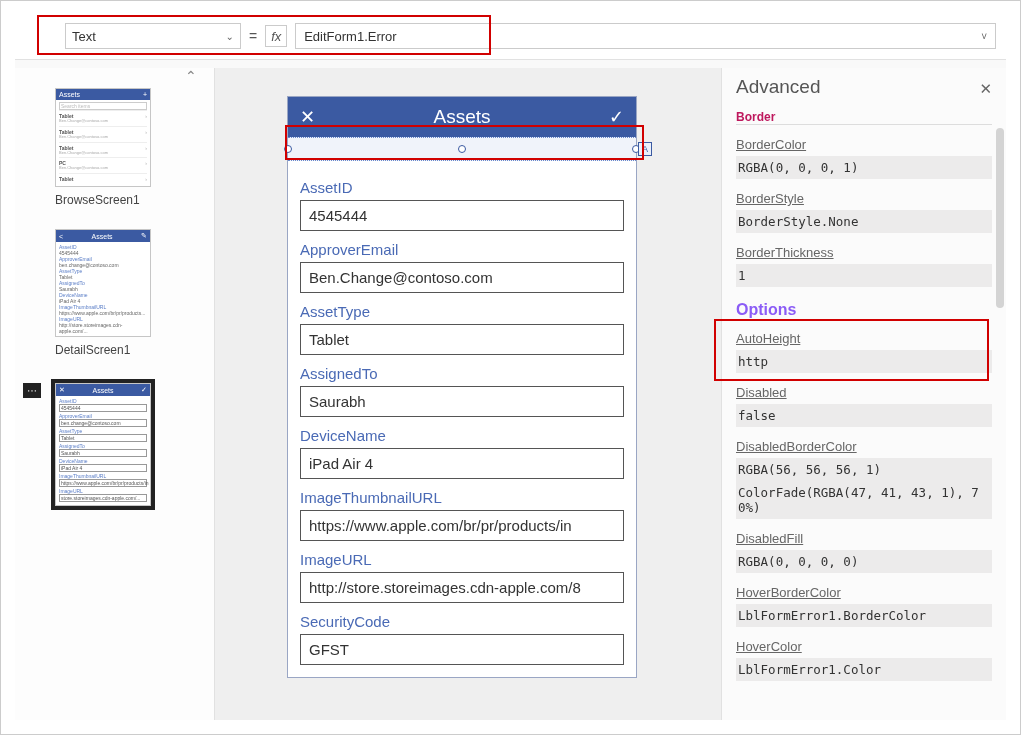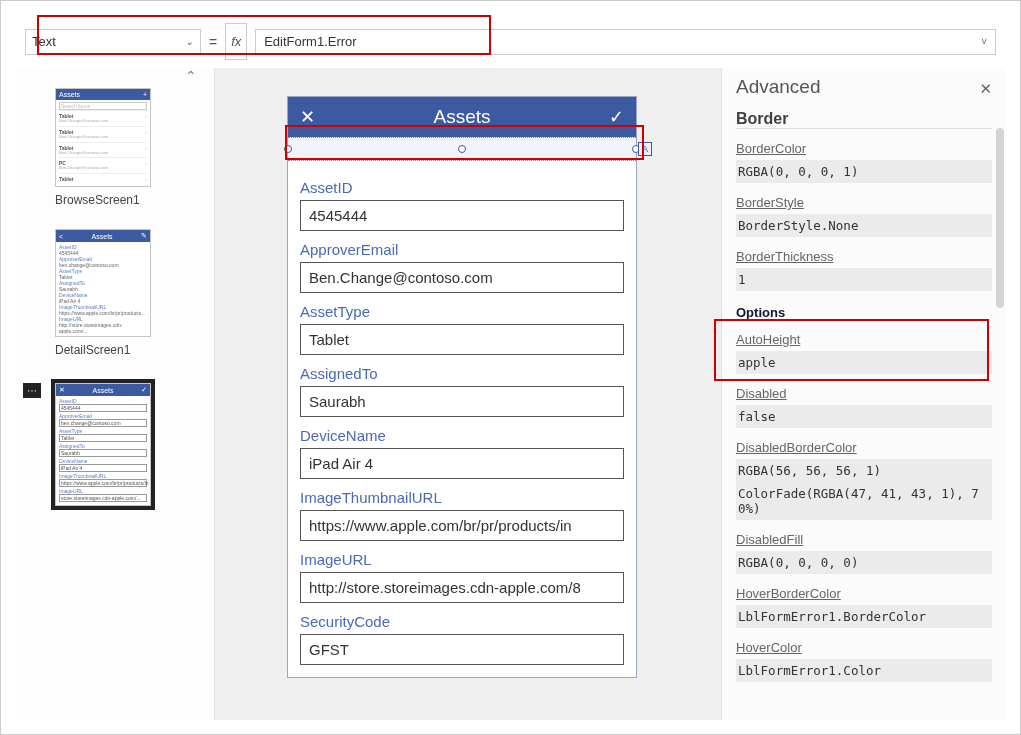--- a/index.html
+++ b/index.html
@@ -44,24 +44,25 @@
   .prop-select {
     width: 176px;
     height: 26px;
     border: 1px solid #cbcbcb;
     background: #fff;
     padding: 2px 6px;
     font-size: 13px;
     display: flex;
     align-items: center;
     justify-content: space-between;
+    margin-left: 40px;
   }
   .eq { font-size: 14px; color: #555; }
   .fx-box {
-    width: 22px; height: 37px;
+    width: 22px; height: 22px;
     border: 1px solid #cbcbcb;
     background:#fff;
     display:flex; align-items:center; justify-content:center;
     font-style: italic; font-size: 13px; color:#555;
   }
   .formula-input {
     flex:1;
     height:26px;
     border:1px solid #cbcbcb;
     background:#fff;
@@ -173,32 +174,32 @@
     display:flex; justify-content:space-between; align-items:flex-end;
     padding:8px 14px 6px 14px;
     font-size:19px; color:#555;
   }
   .adv-x { font-size:15px; color:#666;}
   .adv-scroll {
     position:absolute; top:40px; left:0; right:0; bottom:0;
     overflow-y:auto;
     padding:0 14px 20px 14px;
   }
-  .adv-group-title { font-size:13px; font-weight:600; color:#0f172a; margin:14px 0 4px 0;}
+  .adv-group-title { font-size:16px; font-weight:600; color:#8b5cf6; margin:14px 0 4px 0;}
   .adv-prop-name { font-size:13px; color:#666; margin:12px 0 4px 0;text-decoration:underline;}
   .adv-prop-val { 
     background:#ecebeb; padding:4px 2px; 
     font-family: Consolas, monospace; font-size:12.5px; color:#333;
     word-break:break-all;
   }
   .adv-fake-scrollbar {
     position:absolute; right:2px; top:60px; width:8px; height:180px;
     background:#d4d4d4; border-radius:4px;
   }
-  .prev-border { font-size:16px; font-weight:600; color:#404040; padding:2px 0 0 0; border-bottom:1px solid #ddd;}
+  .prev-border { font-size:12px; font-weight:600; color:#be185d; padding:2px 0 0 0; border-bottom:1px solid #ddd;}
 
   .grip { position:absolute; top:0; left:170px; font-size:14px; color:#888;}
 </style>
 </head>
 <body>
 
 <div class="outer-pad">
 
   <div class="formula-area">
     <div class="prop-select">
@@ -356,21 +357,21 @@
         <div id="adv-top">
             <div class="adv-prop-name">BorderColor</div>
      <div class="adv-prop-val">RGBA(0, 0, 0, 1)</div>
             <div class="adv-prop-name">BorderStyle</div>
      <div class="adv-prop-val">BorderStyle.None</div>
             <div class="adv-prop-name">BorderThickness</div>
      <div class="adv-prop-val">1</div>
           </div>
         <div class="adv-group-title">Options</div>
         <div class="adv-prop-name">AutoHeight</div>
-        <div class="adv-prop-val">apple</div>
+        <div class="adv-prop-val">http</div>
         <div id="adv-more">
             <div class="adv-prop-name">Disabled</div>
      <div class="adv-prop-val">false</div>
             <div class="adv-prop-name">DisabledBorderColor</div>
      <div class="adv-prop-val">RGBA(56, 56, 56, 1)</div>
      <div class="adv-prop-val">ColorFade(RGBA(47, 41, 43, 1), 70%)</div>
             <div class="adv-prop-name">DisabledFill</div>
      <div class="adv-prop-val">RGBA(0, 0, 0, 0)</div>
             <div class="adv-prop-name">HoverBorderColor</div>
      <div class="adv-prop-val">LblFormError1.BorderColor</div>

